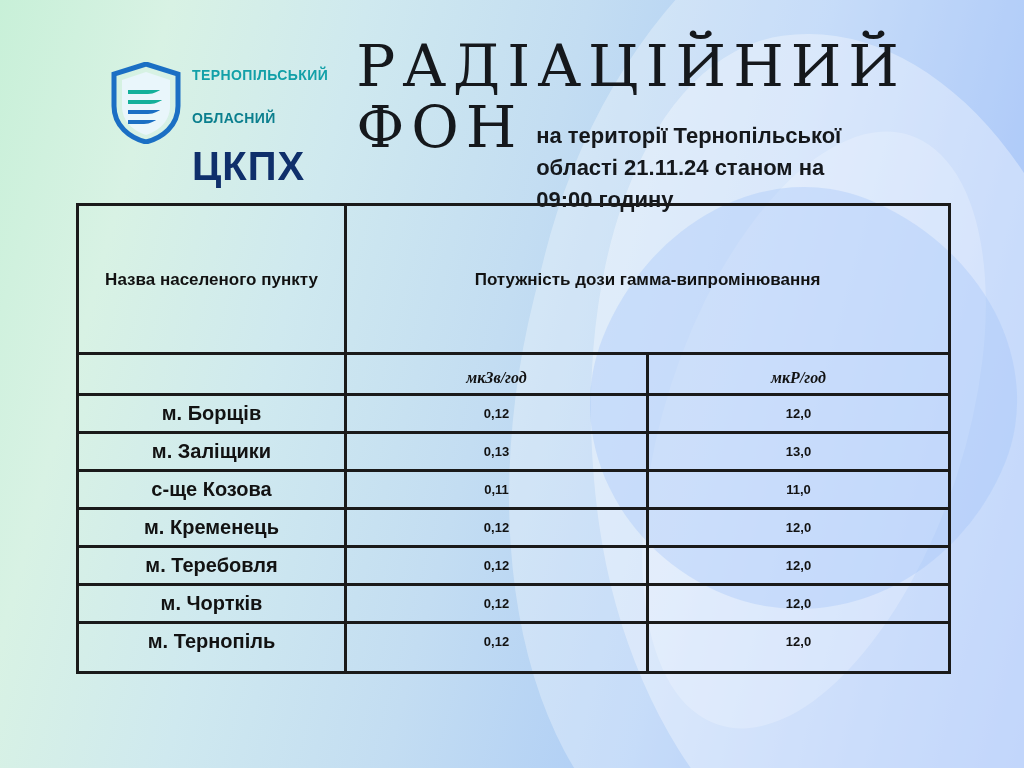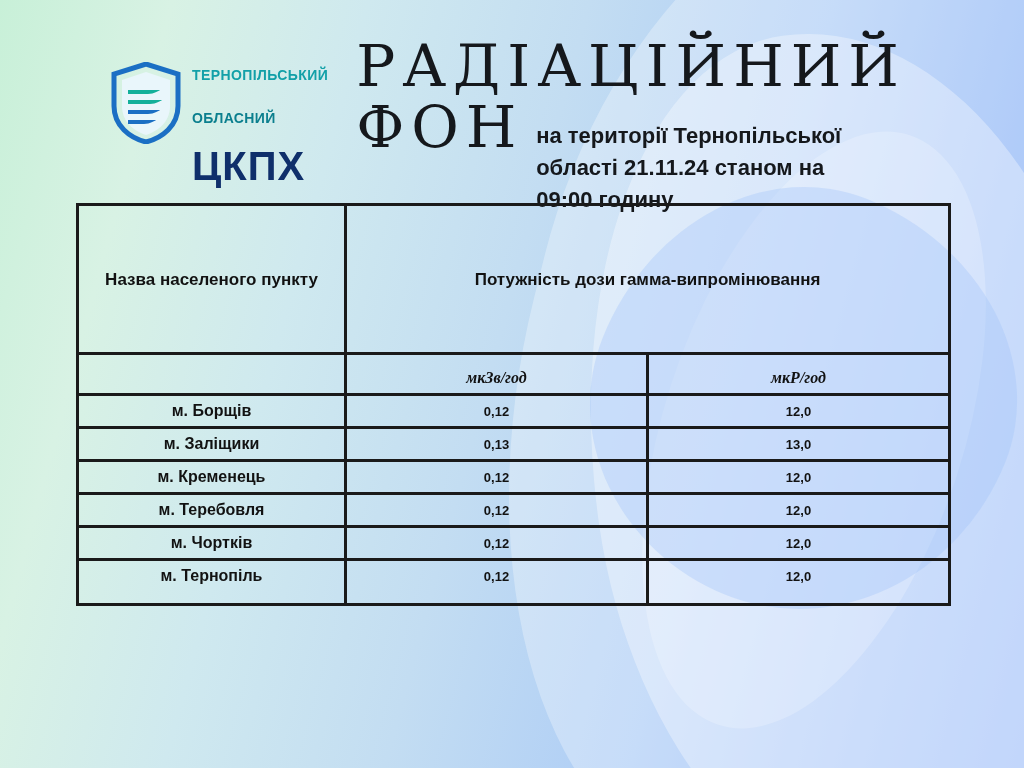--- a/index.html
+++ b/index.html
@@ -168,21 +168,21 @@
     padding-top: 14px;
     padding-bottom: 6px;
     border-bottom: none;
     font-family: Liberation Serif, serif;
   }
   td.unit-spacer {
     border-bottom: none;
     border-right: 3px solid #1a1a1a;
   }
   td.city {
-    font-size: 16px;
+    font-size: 20px;
     font-weight: bold;
     padding: 6px 4px;
     border-top: none;
     border-bottom: none;
   }
   td.val {
     font-size: 13px;
     font-weight: bold;
     padding: 6px 4px;
     border-top: none;
@@ -254,20 +254,25 @@
           <td class="city">м. Борщів</td>
           <td class="val">0,12</td>
           <td class="val">12,0</td>
         </tr>
         <tr>
           <td class="city">м. Заліщики</td>
           <td class="val">0,13</td>
           <td class="val">13,0</td>
         </tr>
         <tr>
+          <td class="city">с-ще  Козова</td>
+          <td class="val">0,11</td>
+          <td class="val">11,0</td>
+        </tr>
+        <tr>
           <td class="city">м. Кременець</td>
           <td class="val">0,12</td>
           <td class="val">12,0</td>
         </tr>
         <tr>
           <td class="city">м. Теребовля</td>
           <td class="val">0,12</td>
           <td class="val">12,0</td>
         </tr>
         <tr>

